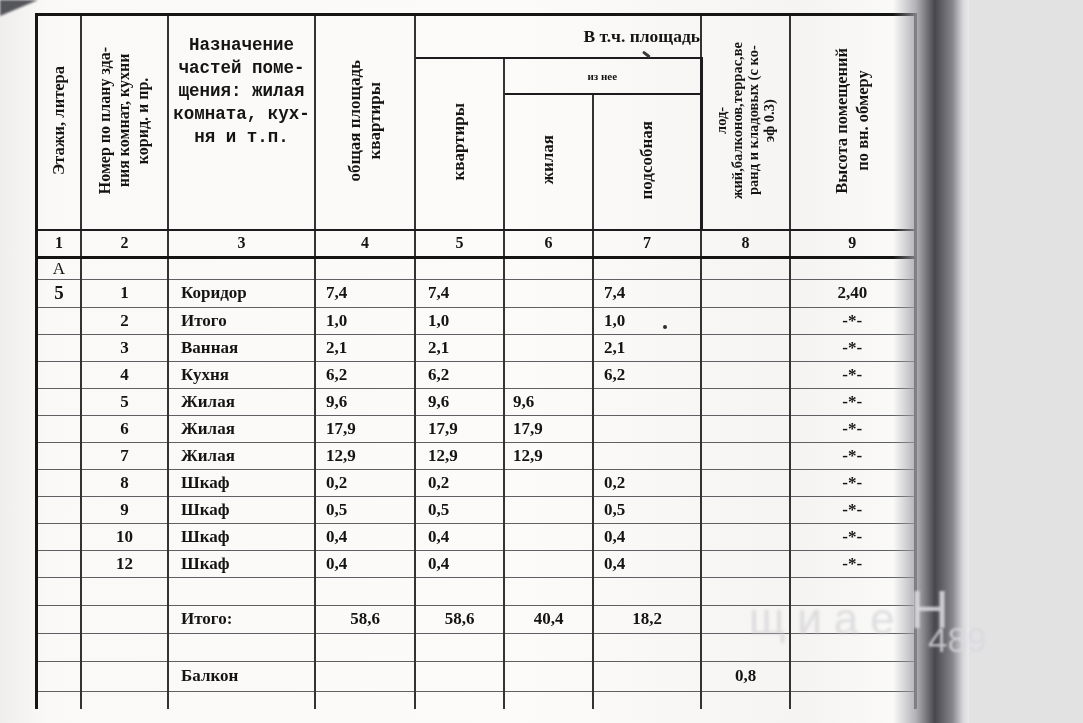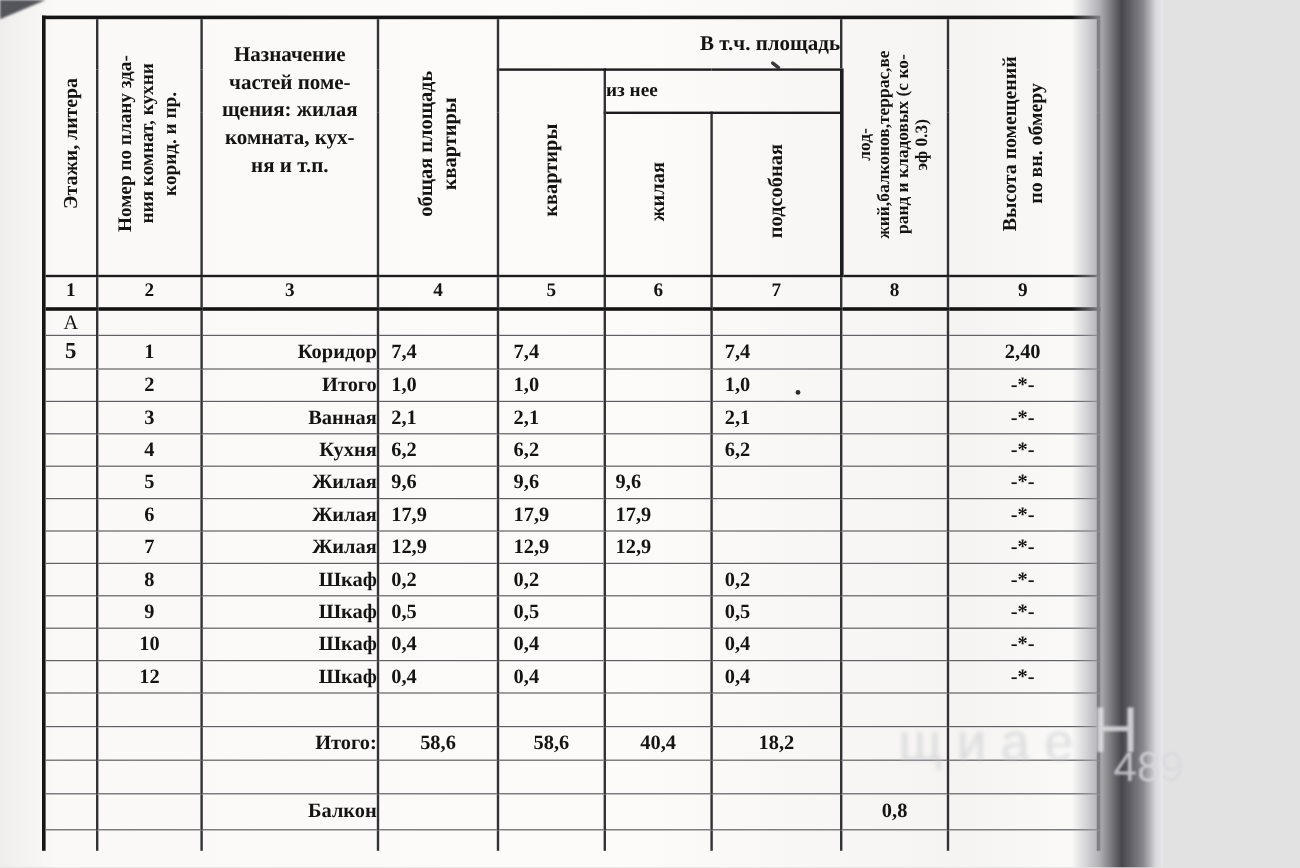--- a/index.html
+++ b/index.html
@@ -67,45 +67,45 @@
     white-space:pre-line;
     line-height:1.18;
     font-weight:bold;
   }
   .hc1 .vtext{font-size:16.5px;}
   .hc2 .vtext{font-size:16px;}
   .hc4 .vtext{font-size:17px;}
   .hc5 .vtext,.hc6 .vtext,.hc7 .vtext{font-size:17px;}
   .hc8 .vtext{font-size:14.5px;line-height:1.1;}
   .hc9 .vtext{font-size:16.5px;line-height:1.3;}
-  th.hc3{vertical-align:top;}
+  th.hc3{vertical-align:top;font-family:Liberation Mono, monospace;}
   .hc3-text{
     display:inline-block;margin-top:18px;
     white-space:pre-line;text-align:center;
     font-size:17.5px;font-weight:bold;line-height:1.32;
   }
   th.group-incl{text-align:right;padding-left:14px;font-size:17.5px;}
-  th.group-ofit{text-align:left;font-size:16px;}
+  th.group-ofit{text-align:center;font-size:11px;}
 
   tbody td{
     border-bottom:1.4px solid #606064;
     font-size:17px;font-weight:bold;
     vertical-align:middle;
   }
   tbody tr{height:27px;}
   tr.row-letter{height:21px;}
   tr.row-floor{height:28px;}
   tr.row-empty{height:28px;}
   tr.row-totals{height:28px;margin-top:36px;}
   tr.row-balkon{height:30px;margin-top:47px;}
   tr.row-partial{height:18px;}
   tr.row-partial td{border-bottom:none;}
 
   td.c1,td.c2{text-align:center;}
-  td.c3{text-align:right;padding-left:12px;}
+  td.c3{text-align:left;padding-left:12px;}
   td.c4{text-align:left;padding-left:10px;}
   td.c5{text-align:left;padding-left:12px;}
   td.c6{text-align:left;padding-left:8px;}
   td.c7{text-align:left;padding-left:10px;}
   td.c8,td.c9{text-align:center;}
   tr.row-letter td.c1{font-weight:normal;font-size:17px;}
   tr.row-floor td.c1{font-size:19px;}
   tr.row-totals td.c4,tr.row-totals td.c5,tr.row-totals td.c6,tr.row-totals td.c7{
     text-align:center;padding-left:0;
   }

